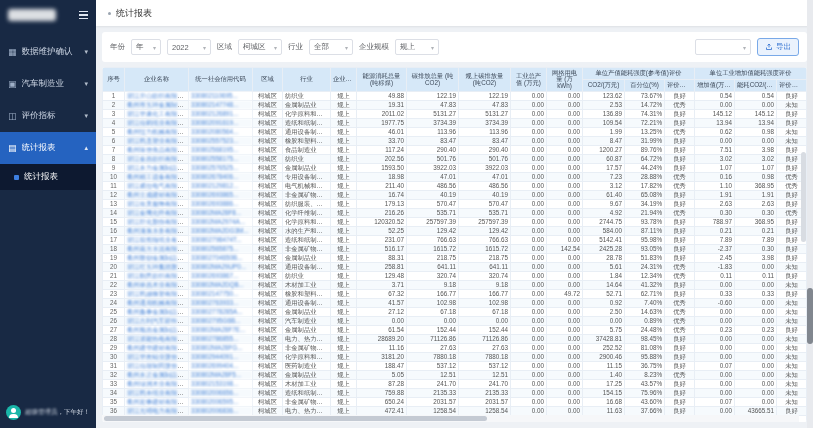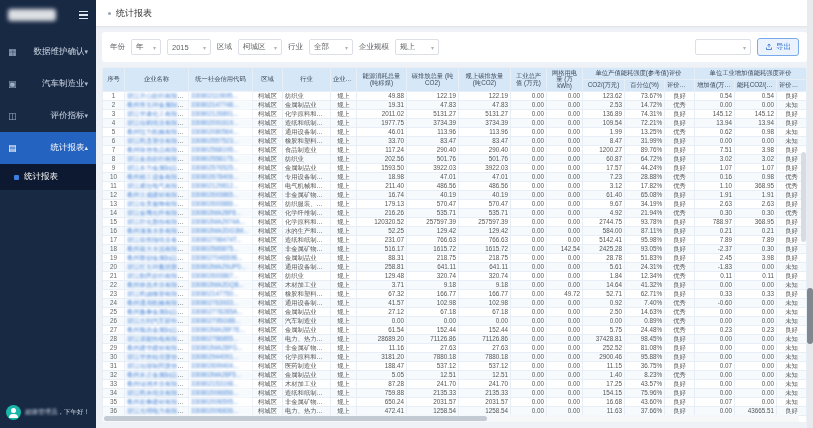--- a/index.html
+++ b/index.html
@@ -8,21 +8,21 @@
 
   
   .sidebar { width:96px; flex-shrink:0; background:#182944; color:#c6cfdd; position:relative; display:flex; flex-direction:column; }
   .side-top { height:30px; display:flex; align-items:center; justify-content:space-between; padding:0 8px; }
   .logo-blur { width:48px; height:12px; background:rgba(255,255,255,.85); border-radius:3px; filter:blur(2px); }
   .hamburger { display:flex; flex-direction:column; gap:2px; cursor:pointer; }
   .hamburger i { display:block; width:9px; height:1.5px; background:#dfe6f0; }
   .menu { margin-top:6px; }
   .menu-item { height:32px; display:flex; align-items:center; padding:0 8px; font-size:8.5px; color:#cdd6e4; cursor:pointer; }
   .menu-item .mi-icon { font-size:9px; margin-right:5px; color:#9fb0c8; }
-  .menu-item .mi-label { flex:1; white-space:nowrap; overflow:hidden;text-align:right; }
+  .menu-item .mi-label { flex:1; white-space:nowrap; overflow:hidden; }
   .menu-item .mi-chevron { font-size:7px; opacity:.85; }
   .menu-item.active { background:#2563c0; color:#fff; }
   .menu-item.active .mi-icon { color:#fff; }
   .submenu-item { height:26px; background:#0d1930; display:flex; align-items:center; padding-left:14px; gap:5px; font-size:8.5px; color:#ffffff; cursor:pointer; }
   .submenu-item .dot { width:5px; height:5px; background:#3d7fe0; border-radius:1px; }
   .side-bottom { position:absolute; bottom:8px; left:6px; right:2px; display:flex; align-items:center; gap:4px; }
   .avatar { width:15px; height:15px; border-radius:50%; background:#19b6a9; position:relative; flex-shrink:0; }
   .avatar:before { content:""; position:absolute; top:3px; left:5px; width:5px; height:5px; background:#fff; border-radius:50%; }
   .avatar:after { content:""; position:absolute; bottom:2px; left:3px; width:9px; height:4px; background:#fff; border-radius:5px 5px 0 0; }
   .greet { font-size:6.5px; color:#d4dbe6; white-space:nowrap; }
@@ -115,21 +115,21 @@
     <span>统计报表</span>
   </div>
 
   <div class="filters">
     <span class="flabel">年份</span>
     <div class="select w-s">
       <span>年</span>
         <span class="caret">▾</span>
     </div>
     <div class="select w-m">
-      <span>2015</span>
+      <span>2022</span>
         <span class="caret">▾</span>
     </div>
     <span class="flabel">区域</span>
     <div class="select w-m">
       <span>柯城区</span>
         <span class="caret">▾</span>
     </div>
     <span class="flabel">行业</span>
     <div class="select w-m">
       <span>全部</span>

